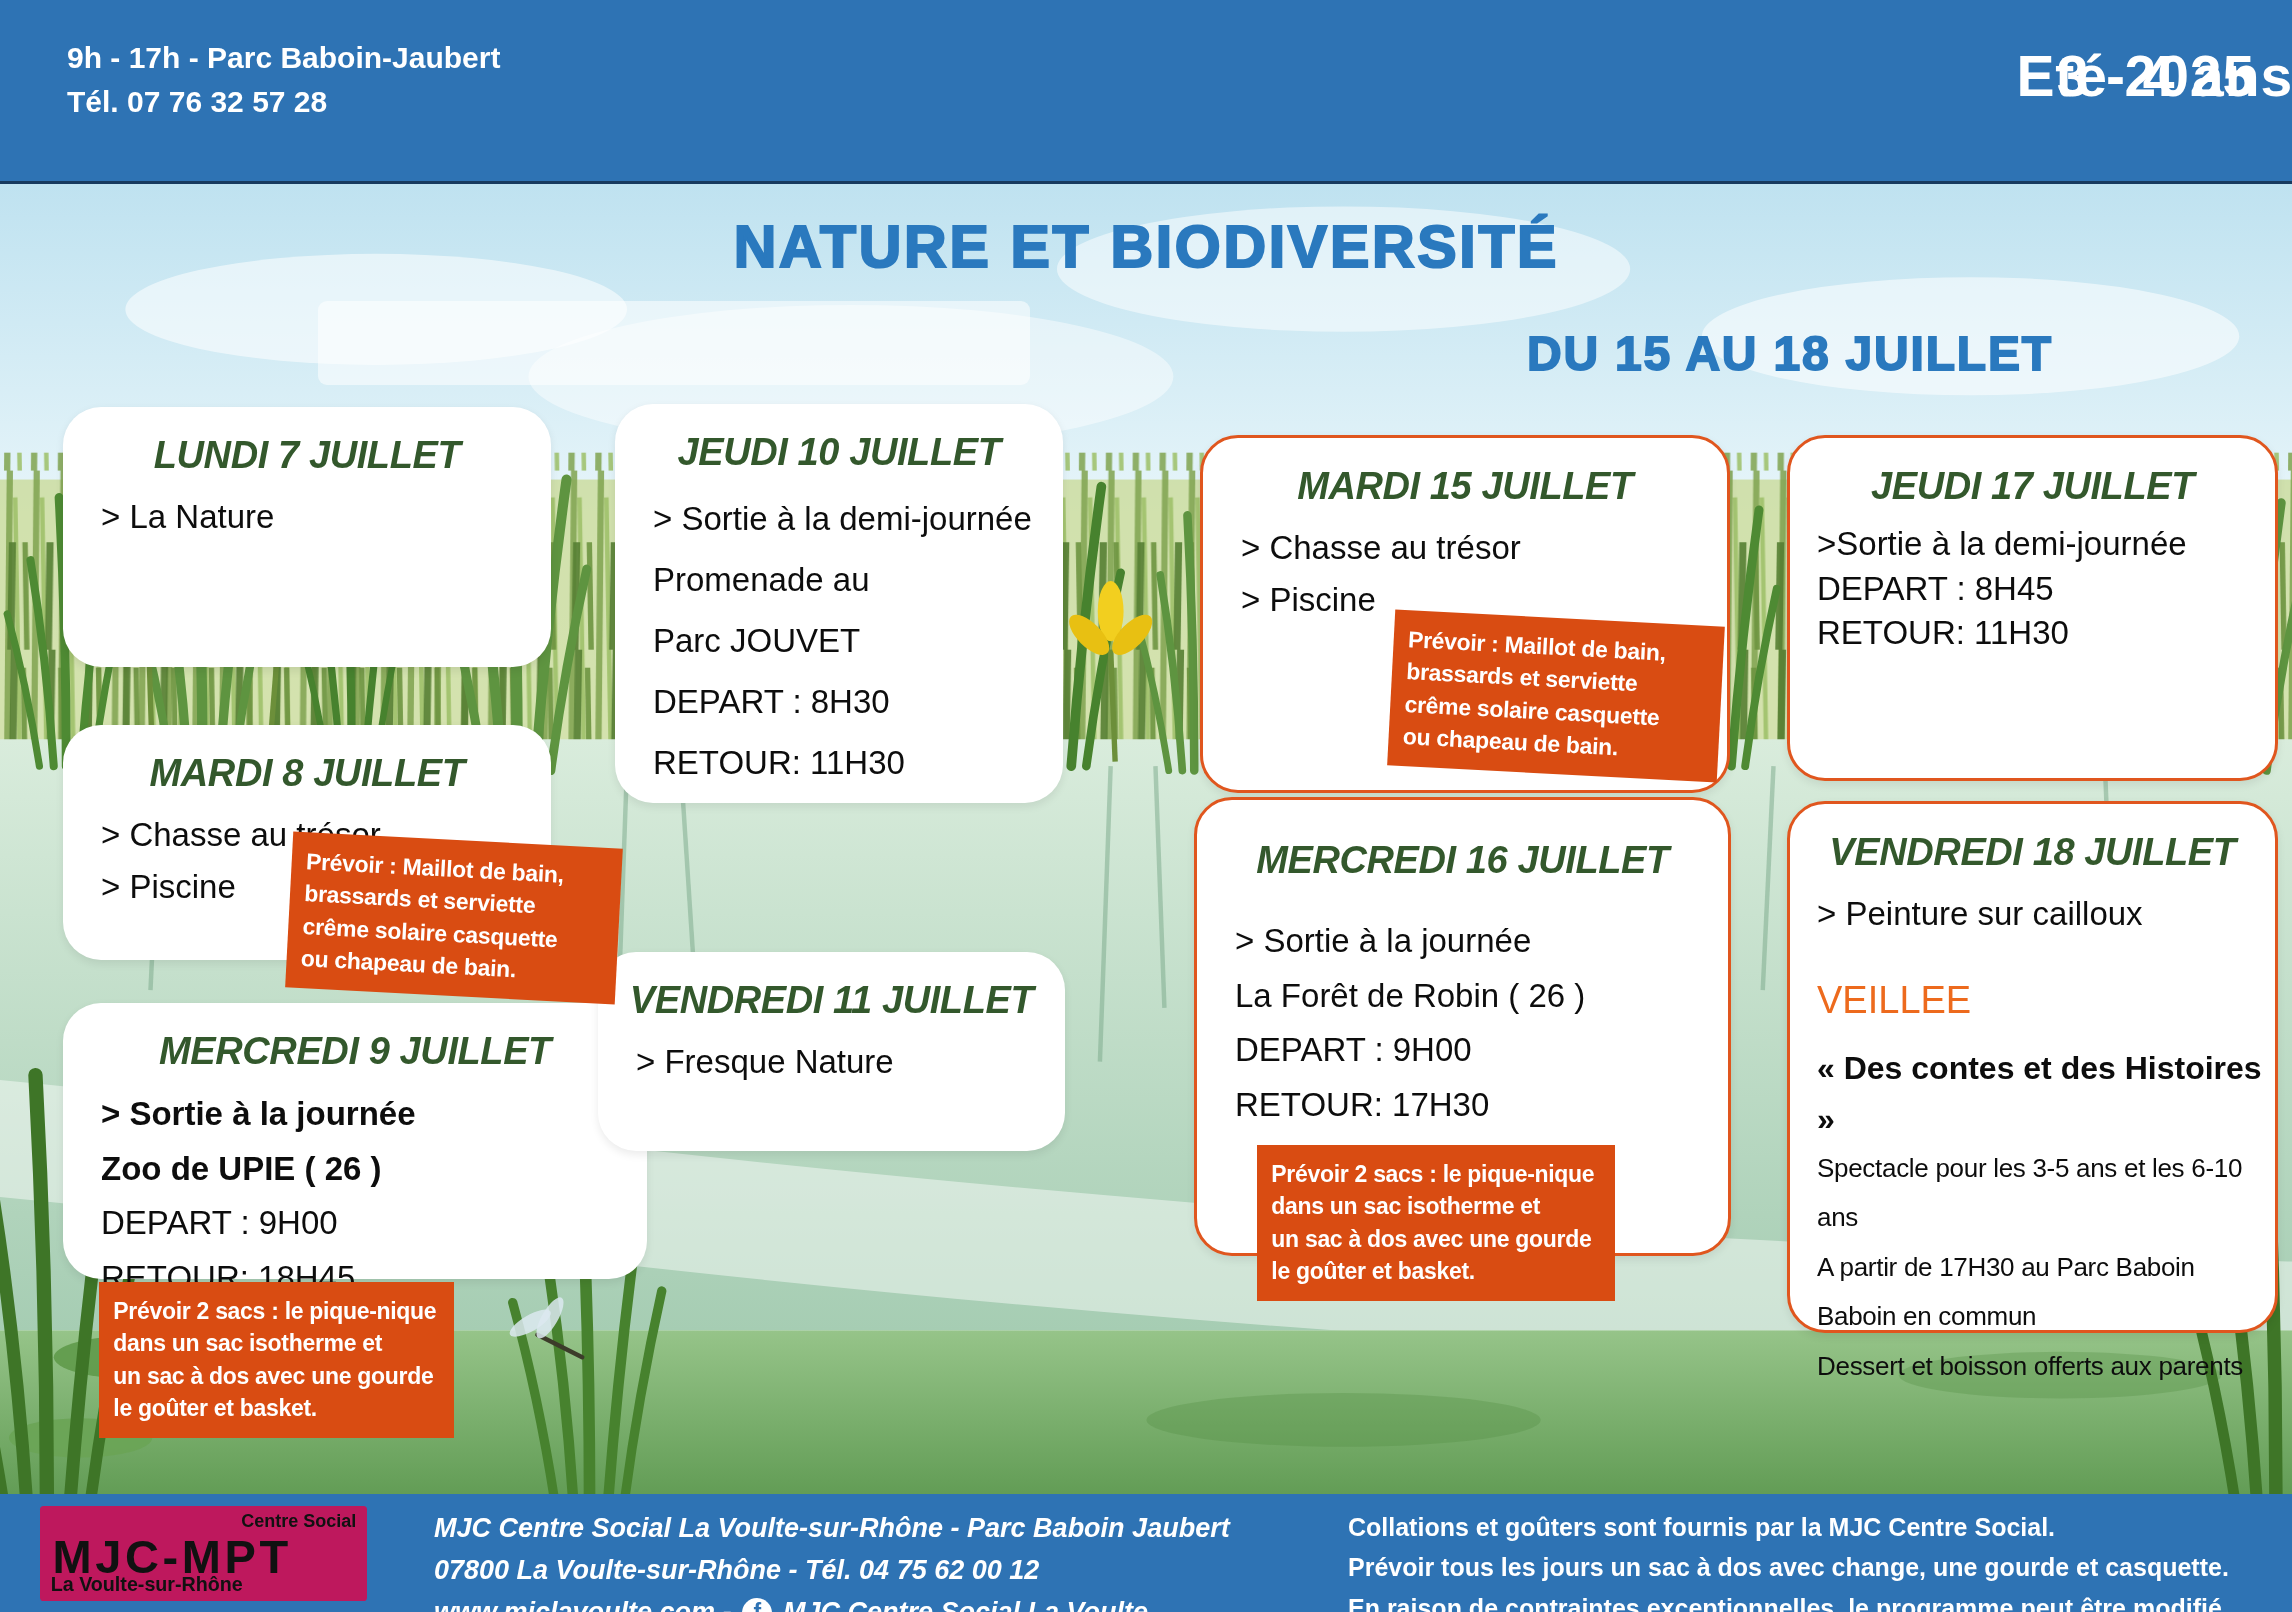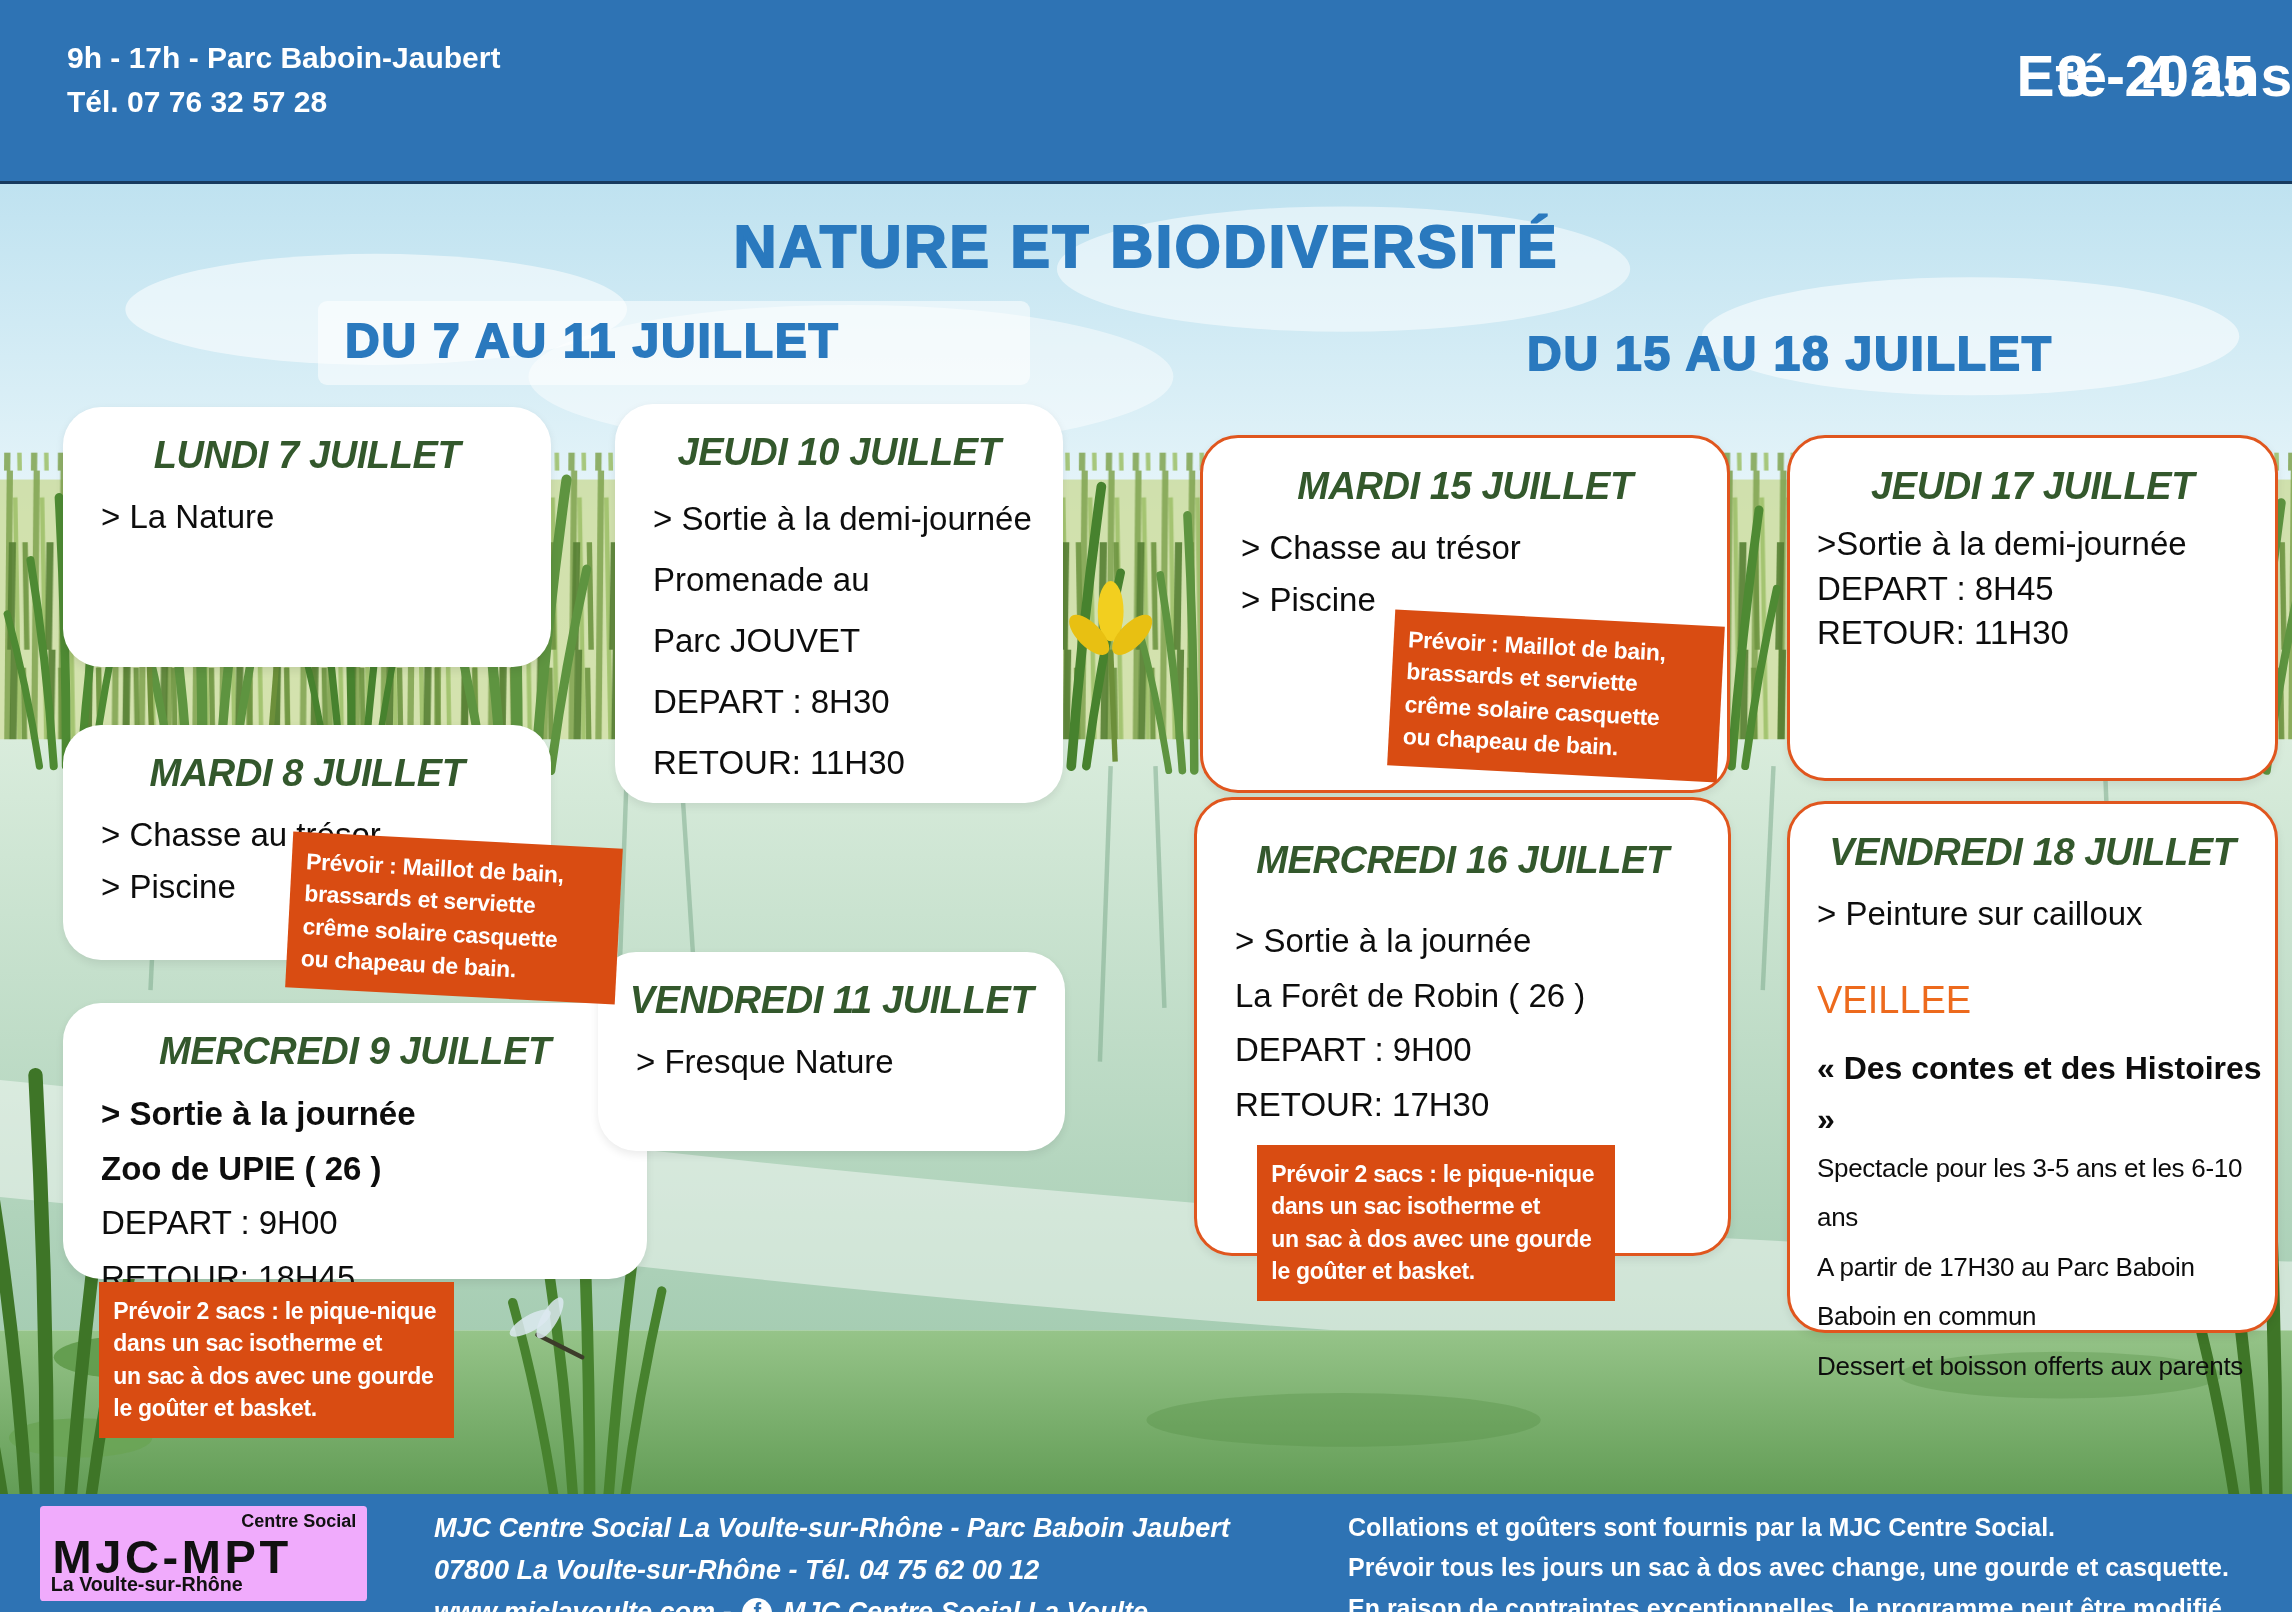--- a/index.html
+++ b/index.html
@@ -11,21 +11,21 @@
   .poster{position:relative;width:2293px;height:1612px;overflow:hidden;background:#eaf6fa;}
 
   
   .topbar{position:absolute;left:0;top:0;width:2293px;height:184px;background:var(--header-blue);
           border-bottom:3.6px solid #173a5e;color:#fff;z-index:30;}
   .hdr-left{position:absolute;left:67px;top:36px;font-size:30px;font-weight:bold;line-height:1.45;}
   .hdr-age{position:absolute;left:0;right:0;top:43px;text-align:right;font-size:57px;font-weight:bold;letter-spacing:0.9px;}
   .hdr-season{position:absolute;right:38px;top:43px;font-size:57px;font-weight:bold;letter-spacing:0.9px;}
 
   .botbar{position:absolute;left:0;top:1494px;width:2293px;height:118px;background:var(--header-blue);color:#fff;z-index:30;}
-  .logo-box{position:absolute;left:40px;top:11.6px;width:327px;height:95px;background:#f0abfc;color:#111;border-radius:3.6px;}
+  .logo-box{position:absolute;left:40px;top:11.6px;width:327px;height:95px;background:#be185d;color:#111;border-radius:3.6px;}
   .logo-top{position:absolute;right:10.7px;top:5.4px;font-size:18px;font-weight:bold;}
   .logo-name{position:absolute;left:12.5px;top:23px;font-size:47px;font-weight:bold;letter-spacing:3.6px;}
   .logo-bottom{position:absolute;left:10.7px;bottom:4.5px;font-size:19.7px;font-weight:bold;}
   .foot-center{position:absolute;left:434px;top:14.3px;font-size:27px;font-weight:bold;font-style:italic;line-height:1.55;}
   .foot-center .webline{display:flex;align-items:center;gap:10.7px;}
   .fb-icon{display:inline-flex;align-items:center;justify-content:center;width:30px;height:30px;border-radius:50%;
            background:#fff;color:var(--header-blue);font-size:23px;font-weight:bold;font-style:normal;}
   .foot-right{position:absolute;left:1348px;top:12.5px;font-size:25px;font-weight:bold;line-height:1.62;}
 
   
@@ -225,21 +225,20 @@
     <div class="hdr-left">
       <div>9h - 17h - Parc Baboin-Jaubert</div>
       <div>Tél. 07 76 32 57 28</div>
     </div>
     <div class="hdr-age">3 - 4 ans</div>
     <div class="hdr-season">Eté 2025</div>
   </header>
 
   <h1 class="main-title">NATURE ET BIODIVERSITÉ</h1>
   <div class="sub-band"></div>
-  <h2 class="subtitle sub1">DU 7 AU 11 JUILLET</h2>
   <h2 class="subtitle sub2">DU 15 AU 18 JUILLET</h2>
 
   <section class="card" style="left:63px;top:407px;width:488px;height:260px;">
     <h3>LUNDI 7 JUILLET</h3>
     <div class="body">
         <span class="line">&gt; La Nature</span>
       </div>
   </section>
 
   <section class="card" style="left:63px;top:725px;width:488px;height:235px;">

